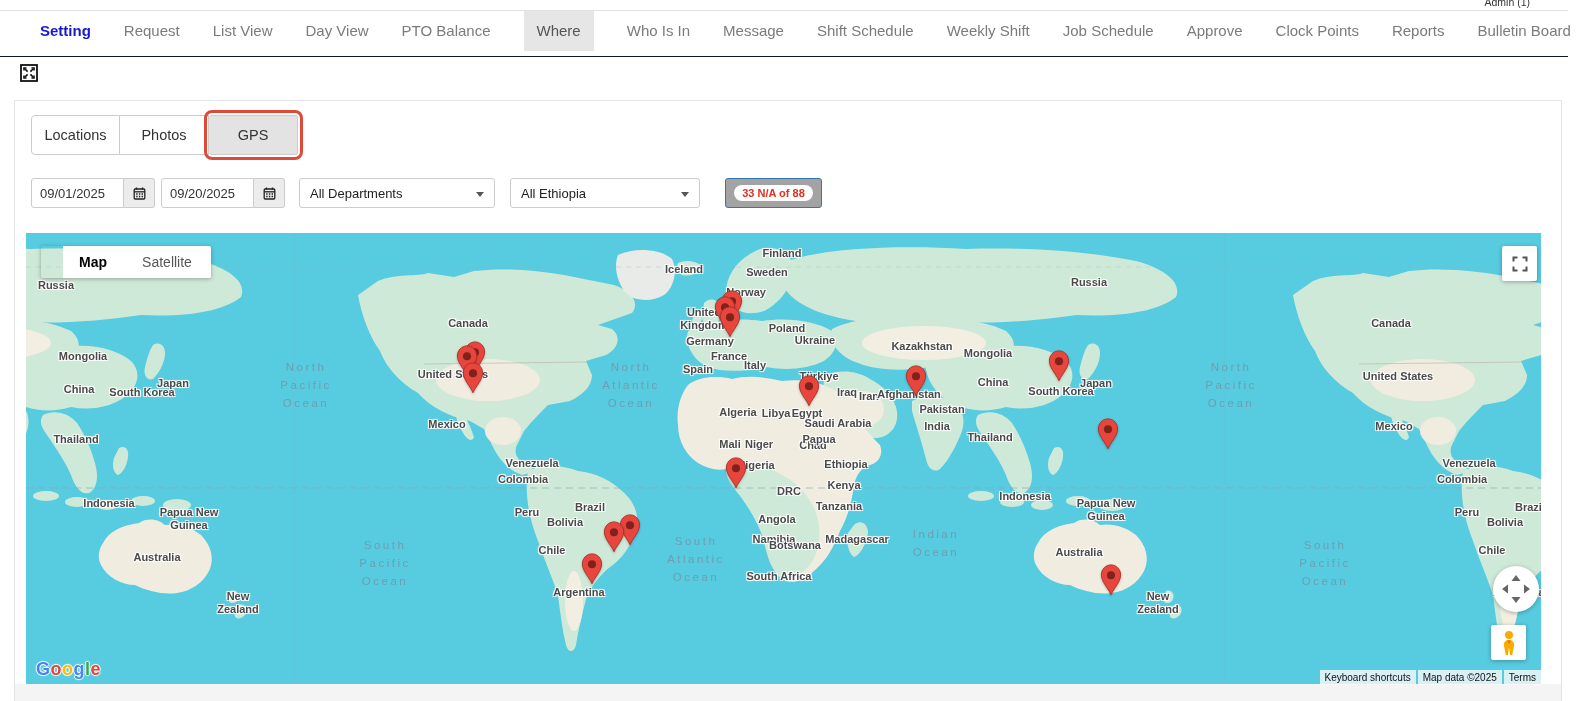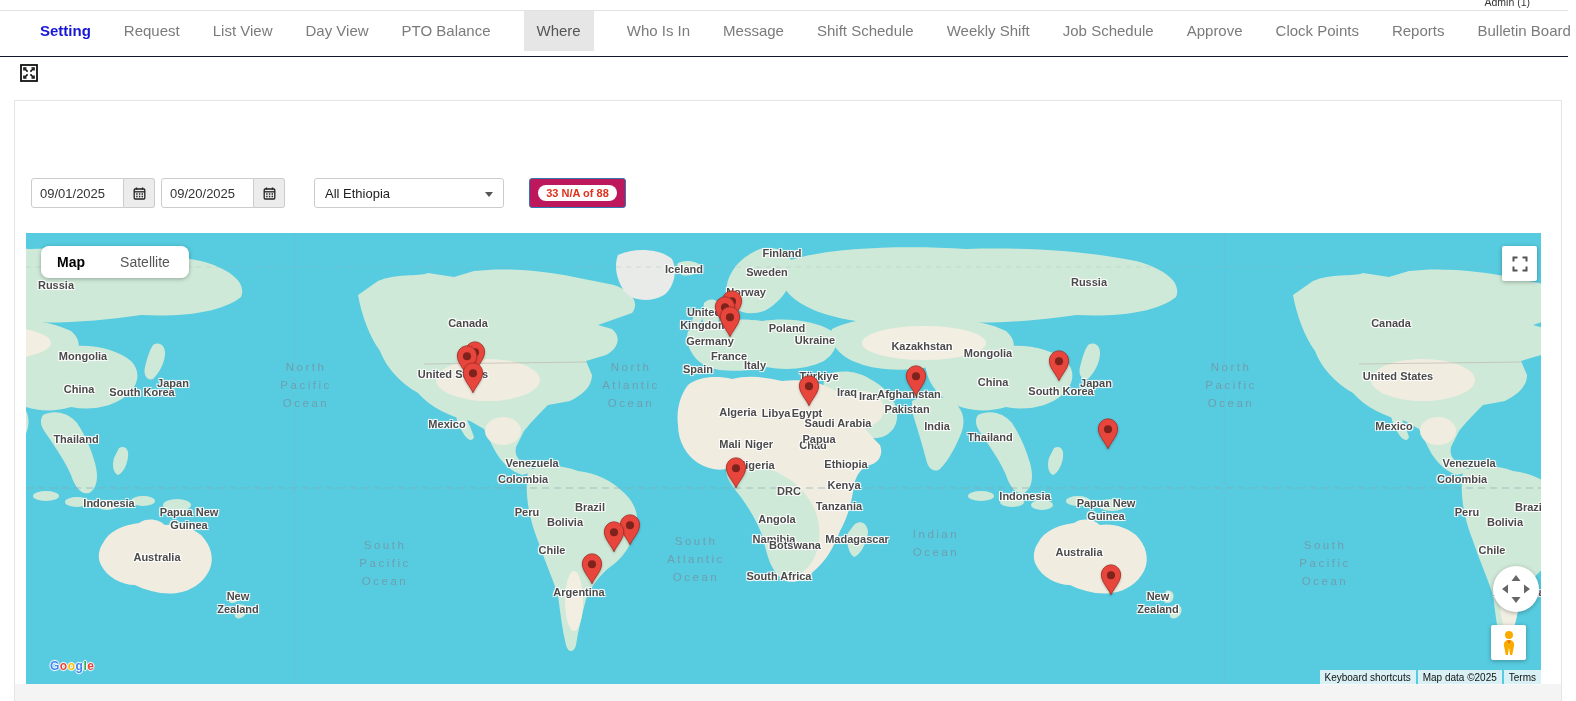--- a/index.html
+++ b/index.html
@@ -27,43 +27,43 @@
   .tab:last-child { border-radius:0 4px 4px 0; }
   .tab.active { background:#e3e3e3; }
   .tab.highlight { outline:3px solid #dd4a38; outline-offset:2px; border-radius:3px; }
 
   .filters { position:absolute; left:16px; top:77px; display:flex; align-items:center; }
   .dategrp { display:flex; height:30px; }
   .dategrp input { width:93px; height:30px; border:1px solid #ccc; border-radius:3px 0 0 3px; padding:0 8px; font-size:13px; color:#333; font-family:"Liberation Sans",sans-serif; }
   .cal { width:31px; height:30px; background:#ececec; border:1px solid #ccc; border-left:none; border-radius:0 3px 3px 0; cursor:pointer; display:flex; align-items:center; justify-content:center; }
   .selectbox { height:30px; border:1px solid #ccc; border-radius:3px; background:#fff; display:flex; align-items:center; padding:0 10px; font-size:13px; color:#222; cursor:pointer; position:relative; }
   .selectbox .caret { position:absolute; right:10px; top:13px; width:0; height:0; border-left:4px solid transparent; border-right:4px solid transparent; border-top:5px solid #555; }
-  .countbtn { height:30px; width:97px; background:#be185d; border:1px solid #3277b3; border-radius:3px; cursor:pointer; display:flex; align-items:center; justify-content:center; }
+  .countbtn { height:30px; width:97px; background:#a3a3a3; border:1px solid #3277b3; border-radius:3px; cursor:pointer; display:flex; align-items:center; justify-content:center; }
   .pill { background:#fff; color:#e0301e; font-weight:bold; font-size:11px; border-radius:10px; padding:2px 8px; white-space:nowrap; }
 
   
   #map { position:absolute; left:11px; top:132px; width:1515px; height:452px; background:#57cbdf; overflow:hidden; cursor:grab; }
   #worldsvg { position:absolute; left:0; top:0; }
   #labels { position:absolute; inset:0; z-index:2; }
   .mlabel { position:absolute; transform:translate(-50%,-50%); font-size:11px; font-weight:bold; color:#4a4a4a; white-space:pre-line; text-align:center; line-height:13px;
      text-shadow:-1px -1px 0 rgba(255,255,255,.85), 1px -1px 0 rgba(255,255,255,.85), -1px 1px 0 rgba(255,255,255,.85), 1px 1px 0 rgba(255,255,255,.85), 0 0 3px rgba(255,255,255,.9); }
   .mlabel.ocean { font-weight:normal; color:#6f9fb0; letter-spacing:2.5px; font-size:11.5px; line-height:18px; text-shadow:none; }
   #markers { position:absolute; inset:0; z-index:3; }
   .marker { position:absolute; width:22px; height:33px; cursor:pointer; filter:drop-shadow(0 1px 1px rgba(0,0,0,.25)); }
 
-  .maptype { position:absolute; left:15px; top:13px; z-index:4; display:flex; box-shadow:0 1px 4px rgba(0,0,0,.3); border-radius:8px; overflow:hidden; }
+  .maptype { position:absolute; left:15px; top:13px; z-index:4; display:flex; box-shadow:0 1px 4px rgba(0,0,0,.3); border-radius:2px; overflow:hidden;padding-left:22px; }
   .maptype button { height:32px; background:#fff; border:none; font-size:14px; cursor:pointer; font-family:"Liberation Sans",sans-serif; }
   .mt-map { width:60px; font-weight:bold; color:#000; }
   .mt-sat { width:88px; color:#565656; }
 
   .fullscreen { position:absolute; top:13px; right:4px; width:35px; height:35px; background:#fff; border:none; border-radius:2px; box-shadow:0 1px 4px rgba(0,0,0,.3); cursor:pointer; z-index:4; display:flex; align-items:center; justify-content:center; }
   .pan { position:absolute; right:2px; top:333px; width:46px; height:46px; background:#fff; border-radius:50%; box-shadow:0 1px 4px rgba(0,0,0,.3); cursor:pointer; z-index:4; }
   .pegman { position:absolute; right:15px; top:392px; width:35px; height:35px; background:#fff; border:none; border-radius:2px; box-shadow:0 1px 4px rgba(0,0,0,.3); cursor:pointer; z-index:4; display:flex; align-items:center; justify-content:center; }
 
-  .glogo { position:absolute; left:24px; top:426px; z-index:4; font-size:12px; font-weight:bold; letter-spacing:.5px; cursor:pointer;
+  .glogo { position:absolute; left:10px; top:426px; z-index:4; font-size:18px; font-weight:bold; letter-spacing:.5px; cursor:pointer;
      text-shadow:0 1px 1px #fff, 0 -1px 1px #fff, 1px 0 1px #fff, -1px 0 1px #fff; }
   .glogo span:nth-child(1){color:#4285F4;} .glogo span:nth-child(2){color:#EA4335;}
   .glogo span:nth-child(3){color:#FBBC05;} .glogo span:nth-child(4){color:#4285F4;}
   .glogo span:nth-child(5){color:#34A853;} .glogo span:nth-child(6){color:#EA4335;}
 
   .attrib { position:absolute; right:0; bottom:0; z-index:4; display:flex; gap:2px; font-size:10px; color:#111; }
   .attrib > * { background:rgba(250,250,250,.8); padding:2px 5px; border:none; font-size:10px; font-family:"Liberation Sans",sans-serif; color:#111; }
   .attrib button { cursor:pointer; }
 
   .bottomstrip { position:absolute; left:0; right:0; bottom:0; height:17px; background:#f4f4f4; }
@@ -98,20 +98,25 @@
   <button class="expand-btn" title="">
     <svg width="18" height="18" viewBox="0 0 18 18">
       <rect x="1" y="1" width="16" height="16" fill="#fff" stroke="#111" stroke-width="1.8"></rect>
       <path d="M4 6.5V4h2.5M11.5 4H14v2.5M14 11.5V14h-2.5M6.5 14H4v-2.5" stroke="#111" stroke-width="1.6" fill="none"></path>
       <path d="M5 5l2.6 2.6M13 5l-2.6 2.6M13 13l-2.6-2.6M5 13l2.6-2.6" stroke="#111" stroke-width="1.6"></path>
     </svg>
   </button>
 
   <div class="panel">
 
+    <div class="tabs">
+      <button class="tab">Locations</button>
+      <button class="tab">Photos</button>
+      <button class="tab active highlight">GPS</button>
+    </div>
 
     <div class="filters">
       <div class="dategrp">
         <input value="09/01/2025" style="">
         <button class="cal">
           <svg width="13" height="13" viewBox="0 0 13 13">
             <path d="M3.5 0.5v2M9.5 0.5v2" stroke="#222" stroke-width="1.4"></path>
             <rect x="1.2" y="2" width="10.6" height="10" rx="1" fill="none" stroke="#222" stroke-width="1.3"></rect>
             <path d="M1.2 4.8h10.6" stroke="#222" stroke-width="1.3"></path>
             <path d="M3.2 7h1.4M5.9 7h1.4M8.6 7h1.4M3.2 9.5h1.4M5.9 9.5h1.4M8.6 9.5h1.4" stroke="#222" stroke-width="1.3"></path>
@@ -124,20 +129,24 @@
         <button class="cal">
           <svg width="13" height="13" viewBox="0 0 13 13">
             <path d="M3.5 0.5v2M9.5 0.5v2" stroke="#222" stroke-width="1.4"></path>
             <rect x="1.2" y="2" width="10.6" height="10" rx="1" fill="none" stroke="#222" stroke-width="1.3"></rect>
             <path d="M1.2 4.8h10.6" stroke="#222" stroke-width="1.3"></path>
             <path d="M3.2 7h1.4M5.9 7h1.4M8.6 7h1.4M3.2 9.5h1.4M5.9 9.5h1.4M8.6 9.5h1.4" stroke="#222" stroke-width="1.3"></path>
           </svg>
         </button>
       </div>
       <div style="width:14px"></div>
+      <div class="selectbox" style="width:196px">
+        <span>All Departments</span>
+        <i class="caret"></i>
+      </div>
       <div style="width:15px"></div>
       <div class="selectbox" style="width:190px">
         <span>All Ethiopia</span>
         <i class="caret"></i>
       </div>
       <div style="width:25px"></div>
       <button class="countbtn">
         <span class="pill">33 N/A of 88</span>
       </button>
     </div>
@@ -248,21 +257,21 @@
           <span class="mlabel" style="left: 684px; top: 108px;">Germany</span>
           <span class="mlabel" style="left: 789px; top: 107px; text-align: center;">Ukraine</span>
           <span class="mlabel" style="left: 703px; top: 123px;">France</span>
           <span class="mlabel" style="left: 729px; top: 132px;">Italy</span>
           <span class="mlabel" style="left: 672px; top: 136px;">Spain</span>
           <span class="mlabel" style="left: 793px; top: 143px;">Türkiye</span>
           <span class="mlabel" style="left: 821px; top: 159px;">Iraq</span>
           <span class="mlabel" style="left: 843px; top: 163px;">Iran</span>
           <span class="mlabel" style="left: 896px; top: 113px;">Kazakhstan</span>
           <span class="mlabel" style="left: 883px; top: 161px;">Afghanistan</span>
-          <span class="mlabel" style="left: 881px; top: 176px;">Pakistan</span>
+          <span class="mlabel" style="left: 916px; top: 176px;">Pakistan</span>
           <span class="mlabel" style="left: 911px; top: 193px;">India</span>
           <span class="mlabel" style="left: 712px; top: 179px;">Algeria</span>
           <span class="mlabel" style="left: 750px; top: 180px;">Libya</span>
           <span class="mlabel" style="left: 781px; top: 180px;">Egypt</span>
           <span class="mlabel" style="left: 812px; top: 190px;">Saudi Arabia</span>
           <span class="mlabel" style="left: 704px; top: 211px;">Mali</span>
           <span class="mlabel" style="left: 733px; top: 211px;">Niger</span>
           <span class="mlabel" style="left: 755px; top: 212px; margin-left: 32px;">Chad</span>
           <span class="mlabel" style="left: 793px; top: 206px;">Papua</span>
           <span class="mlabel" style="left: 730px; top: 232px;">Nigeria</span>

